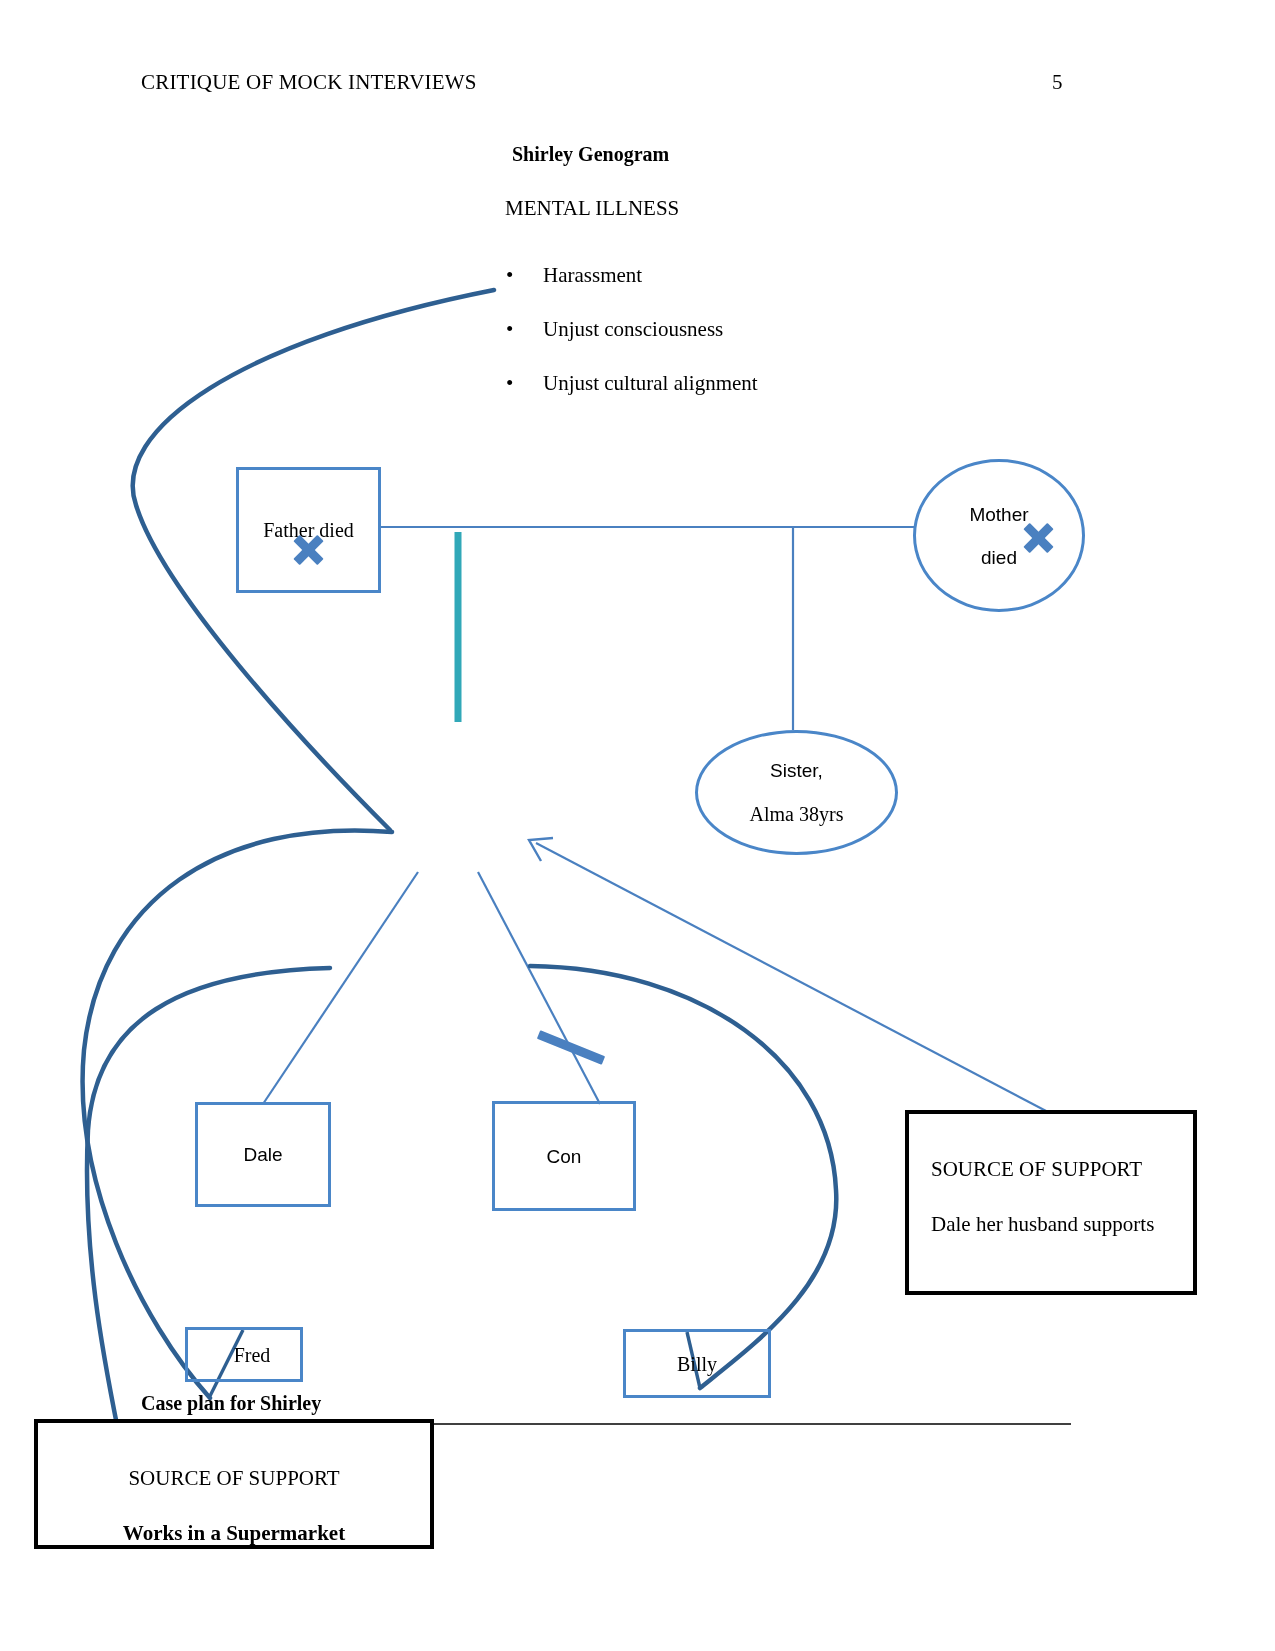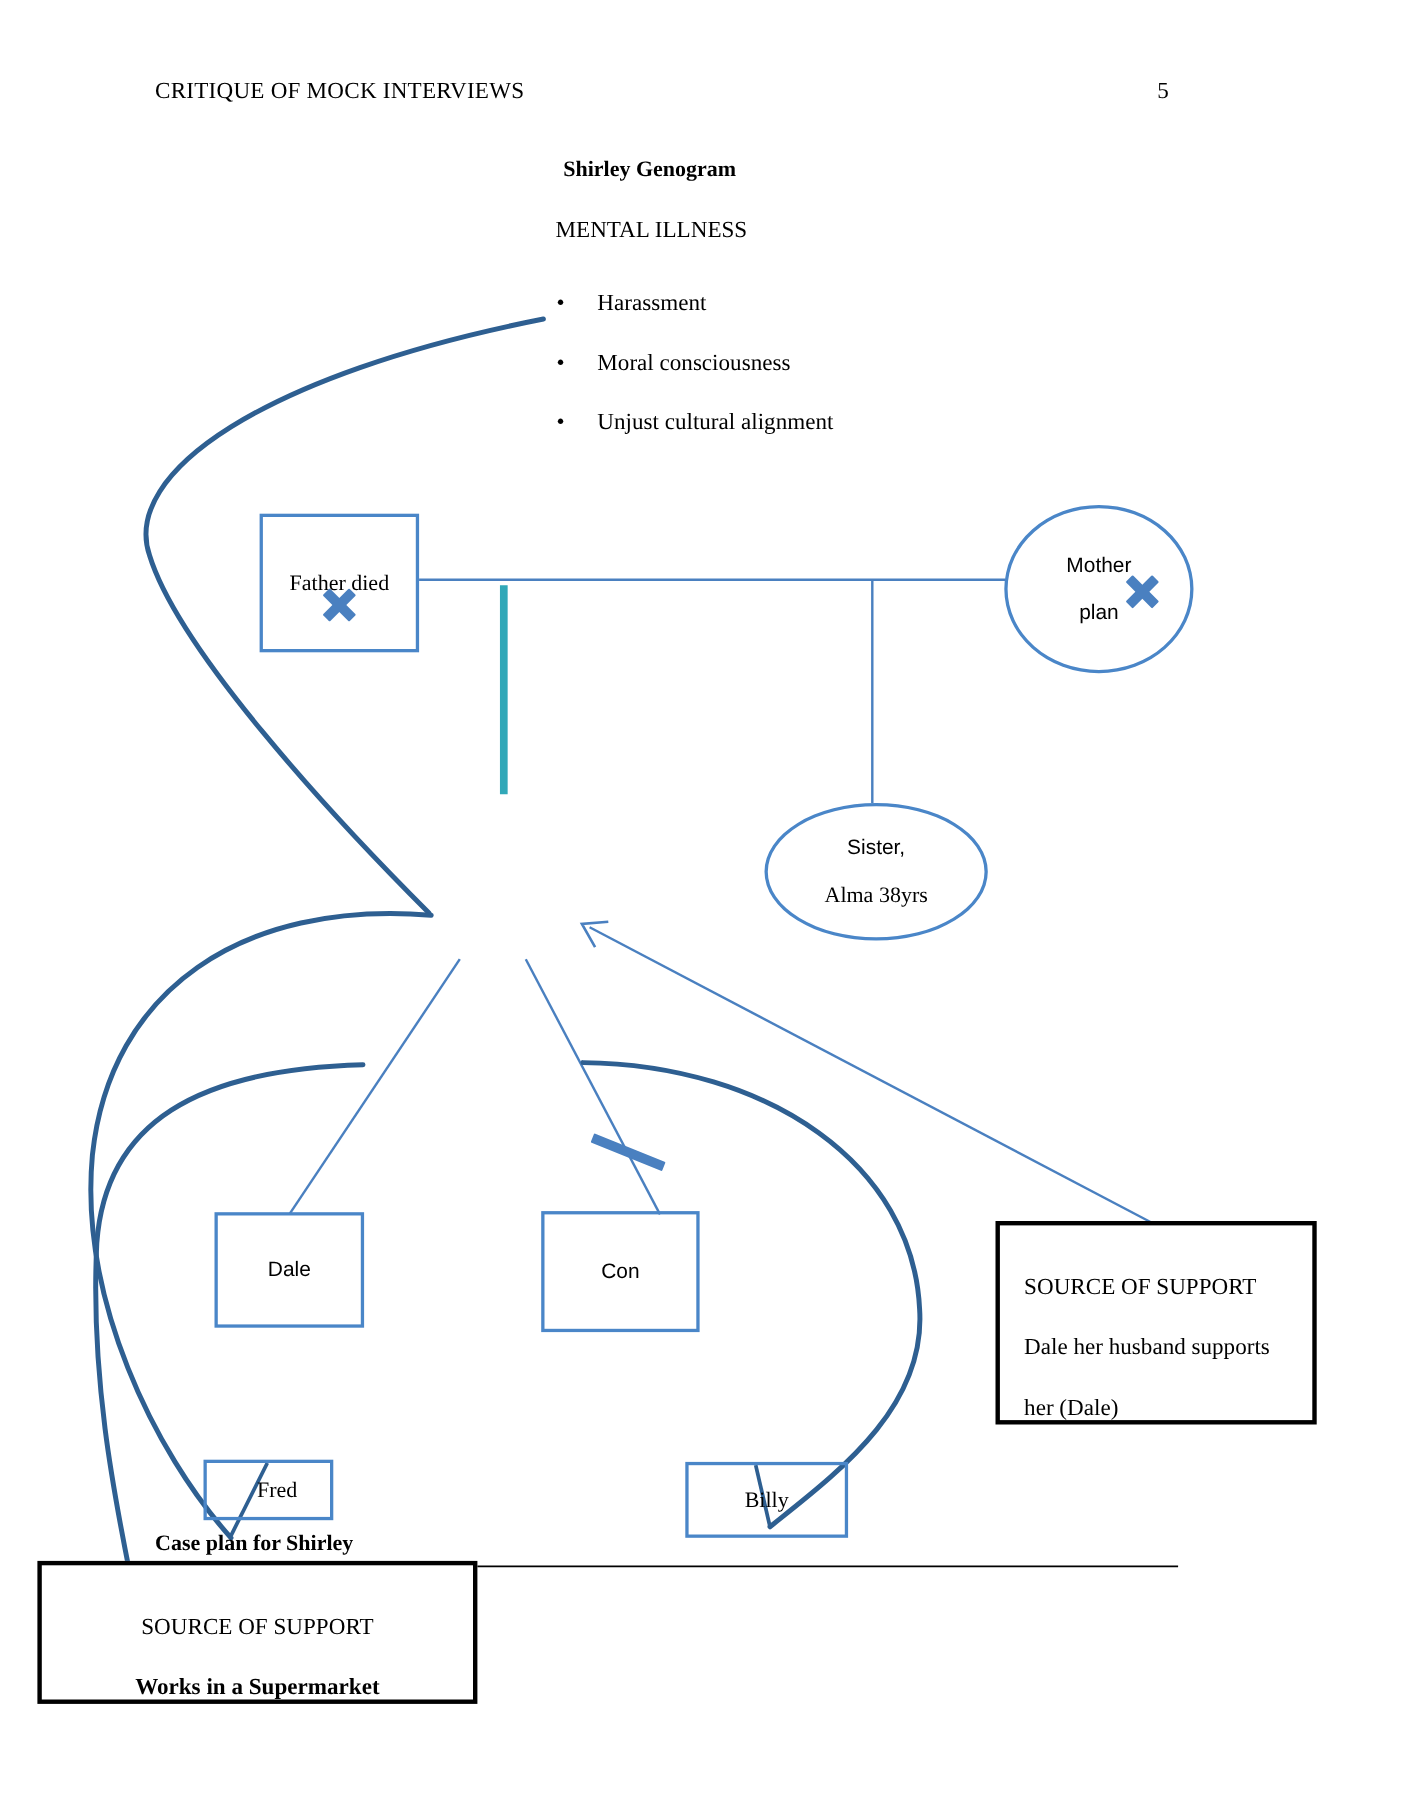--- a/index.html
+++ b/index.html
@@ -170,21 +170,21 @@
 
   <div class="section-label">MENTAL ILLNESS</div>
 
   <ul class="bullet-list">
     <li>
       <span class="bullet-dot">•</span>
       <span>Harassment</span>
     </li>
     <li>
       <span class="bullet-dot">•</span>
-      <span>Moral consciousness</span>
+      <span>Unjust consciousness</span>
     </li>
     <li>
       <span class="bullet-dot">•</span>
       <span>Unjust cultural alignment</span>
     </li>
   </ul>
 
   <svg id="genogram-canvas" viewBox="0 0 1275 1651" preserveAspectRatio="none">
 
     <line x1="381" y1="527" x2="914" y2="527" stroke="#4a80c0" stroke-width="2.2"></line>
@@ -212,21 +212,21 @@
     <line x1="141" y1="1424" x2="1071" y2="1424" stroke="#000000" stroke-width="1.6"></line>
   </svg>
 
   <div class="node node-box" style="left:236px; top:467px; width:145px; height:126px;">
     <div class="node-line serif">Father died</div>
     <div class="death-x" style="left:50%; margin-left:-20px; top:60px;"></div>
   </div>
 
   <div class="node node-ellipse" style="left:913px; top:459px; width:172px; height:153px;">
     <div class="node-line sans">Mother</div>
-    <div class="node-line sans">plan</div>
+    <div class="node-line sans">died</div>
     <div class="death-x" style="left:102px; top:56px;"></div>
   </div>
 
 
   <div class="node node-ellipse" style="left:695px; top:730px; width:203px; height:125px;">
     <div class="node-line sans">Sister,</div>
     <div class="node-line serif">Alma 38yrs</div>
   </div>
 
   <div class="node node-box" style="left:195px; top:1102px; width:136px; height:105px;">
@@ -242,21 +242,20 @@
     <div class="node-line serif">Fred</div>
   </div>
 
   <div class="node node-box" style="left:623px; top:1329px; width:148px; height:69px;">
     <div class="node-line serif">Billy</div>
   </div>
 
   <div class="callout" style="left:905px; top:1110px; width:292px; height:185px;">
     <p>SOURCE OF SUPPORT</p>
     <p>Dale her husband supports</p>
-    <p>her (Dale)</p>
   </div>
 
   <div class="caseplan-label">Case plan for Shirley</div>
 
   <div class="callout" style="left:34px; top:1419px; width:400px; height:130px;">
     <p style="text-align:center;">SOURCE OF SUPPORT</p>
     <p style="text-align:center;font-weight:bold;">Works in a Supermarket</p>
   </div>
 
 </div>

